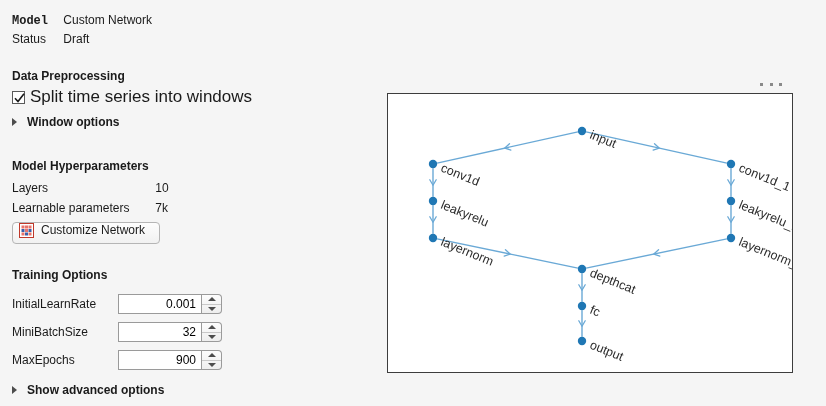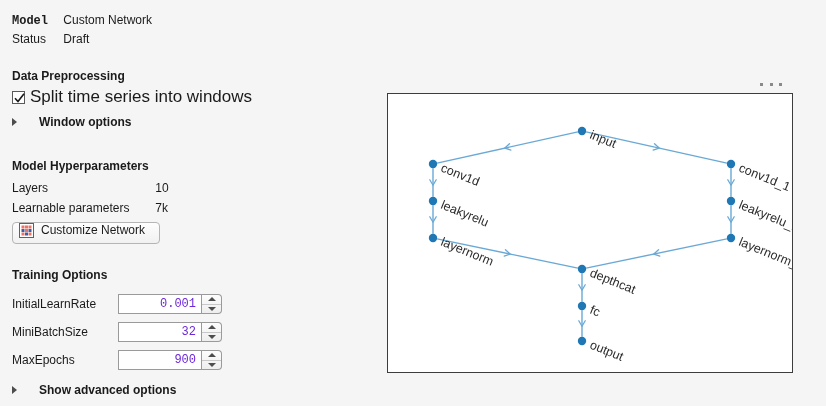--- a/index.html
+++ b/index.html
@@ -62,21 +62,21 @@
     flex: 0 0 auto;
   }
   .checkbox svg { position: absolute; left: 1px; top: 1px; }
   .check-label { font-size: 17px; line-height: 14px; }
 
   
   .expander {
     position: absolute;
     display: flex;
     align-items: center;
-    gap: 22px;
+    gap: 10px;
     height: 16px;
     white-space: nowrap;
     cursor: default;
   }
   .tri {
     width: 0; height: 0;
     border-left: 5px solid #4d4d4d;
     border-top: 4px solid transparent;
     border-bottom: 4px solid transparent;
     flex: 0 0 auto;
@@ -125,23 +125,22 @@
   }
   .spinner .field {
     flex: 1 1 auto;
     box-sizing: border-box;
     border: 1px solid #9a9a9a;
     background: #ffffff;
     text-align: right;
     padding-right: 5px;
     line-height: 18px;
     font-size: 12px;
-    color: #6d28d9;
+    color: #000000;
     overflow: hidden;
-    font-family: Liberation Mono, monospace;
   }
   .spinner .btns {
     flex: 0 0 20px;
     width: 20px;
     box-sizing: border-box;
     border: 1px solid #9a9a9a;
     border-left: none;
     border-radius: 0 4px 4px 0;
     background: linear-gradient(#fdfdfd, #eeeeee);
     display: flex;

